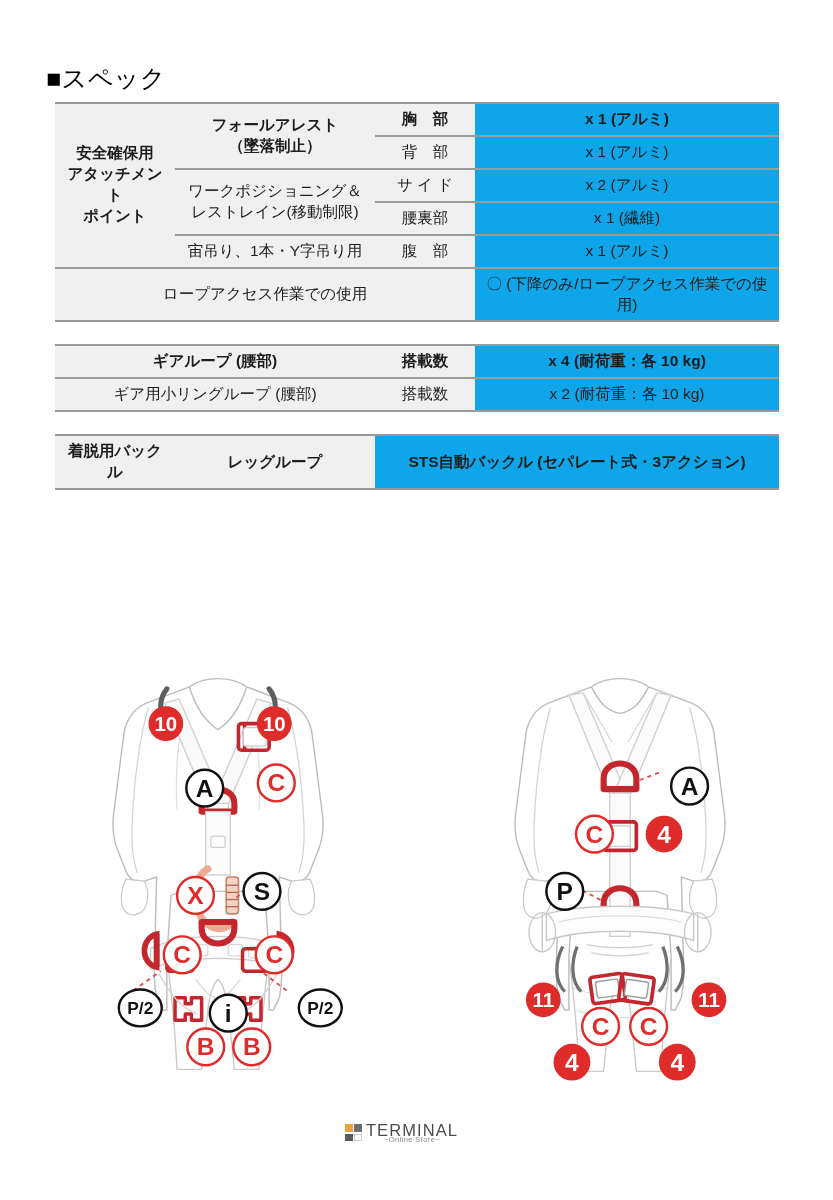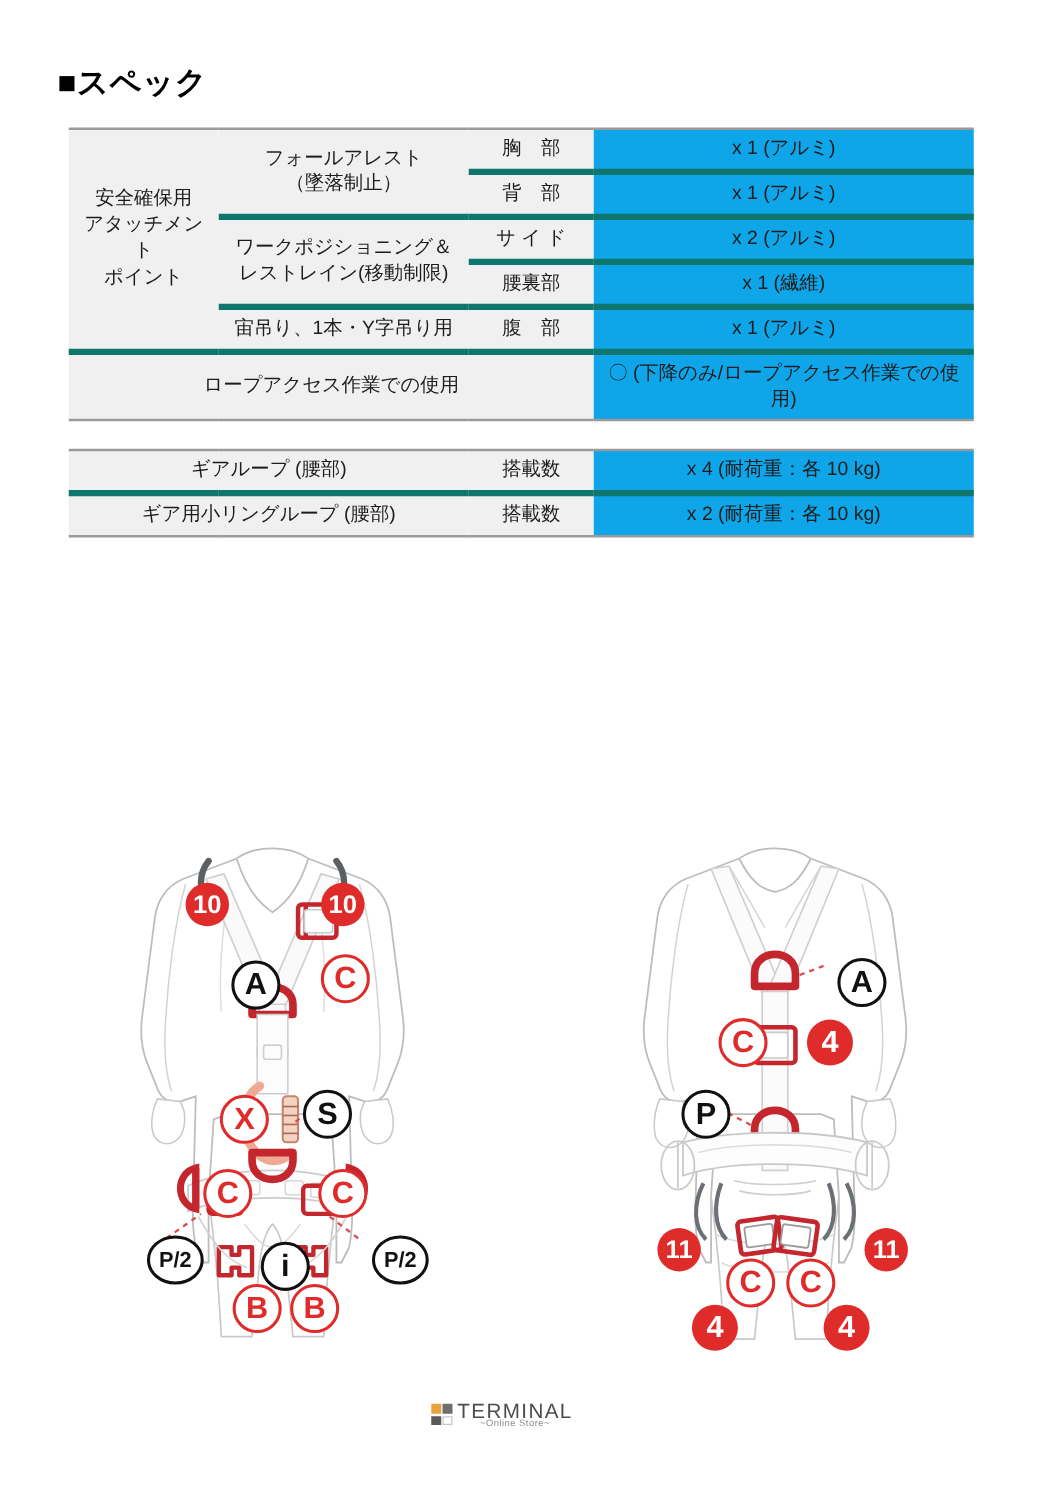--- a/index.html
+++ b/index.html
@@ -14,23 +14,23 @@
     position: relative;
     font-family: "Liberation Sans", "DejaVu Sans", sans-serif;
     color: #1a1a1a;
     overflow: hidden;
   }
 
   
   .page-title {
     position: absolute;
     left: 46px;
-    top: 54px;
+    top: 66px;
     font-size: 25px;
-    font-weight: bold;
+    font-weight: normal;
     letter-spacing: 0.5px;
     line-height: 1;
     color: #000;
     white-space: nowrap;
   }
 
   
   .spec-area {
     position: absolute;
     left: 55px;
@@ -52,22 +52,22 @@
     line-height: 1.35;
     text-align: center;
     vertical-align: middle;
     background: #0ea5e9;
     color: #1c1c1c;
   }
   table.spec td.hd {
     background: #f0f0f0;
   }
   
-  table.spec tr + tr td { border-top: 5px solid #0f766e; }
-  table.spec tr:first-child td { border-top: 2px solid #9a9a9a; }
+  table.spec tr + tr td { border-top: 1px solid #0f766e; }
+  table.spec tr:first-child td { border-top: 2px solid #9a9a9a; font-weight: bold; }
   table.spec tr:last-child td  { border-bottom: 2px solid #9a9a9a; }
 
   .c1 { width: 120px; }
   .c2 { width: 200px; }
   .c3 { width: 100px; }
   .c4 { width: 304px; }
   .two-line { line-height: 1.45; }
 
   
   .figures {
@@ -185,20 +185,35 @@
       <tbody>
         <tr>
           <td class="hd" colspan="2">ギアループ (腰部)</td>
           <td class="hd">搭載数</td>
           <td>x 4 (耐荷重：各 10 kg)</td>
         </tr>
         <tr>
           <td class="hd" colspan="2">ギア用小リングループ (腰部)</td>
           <td class="hd">搭載数</td>
           <td>x 2 (耐荷重：各 10 kg)</td>
+        </tr>
+      </tbody>
+    </table>
+    <table class="spec">
+      <colgroup>
+        <col class="c1">
+        <col class="c2">
+        <col class="c3">
+        <col class="c4">
+      </colgroup>
+      <tbody>
+        <tr>
+          <td class="hd">着脱用バックル</td>
+          <td class="hd">レッグループ</td>
+          <td colspan="2">STS自動バックル (セパレート式・3アクション)</td>
         </tr>
       </tbody>
     </table>
   </div>
 
 <div class="figures">
 
   <div class="fig fig-left">
     <svg viewBox="0 0 240 440" xmlns="http://www.w3.org/2000/svg">
       <defs>

